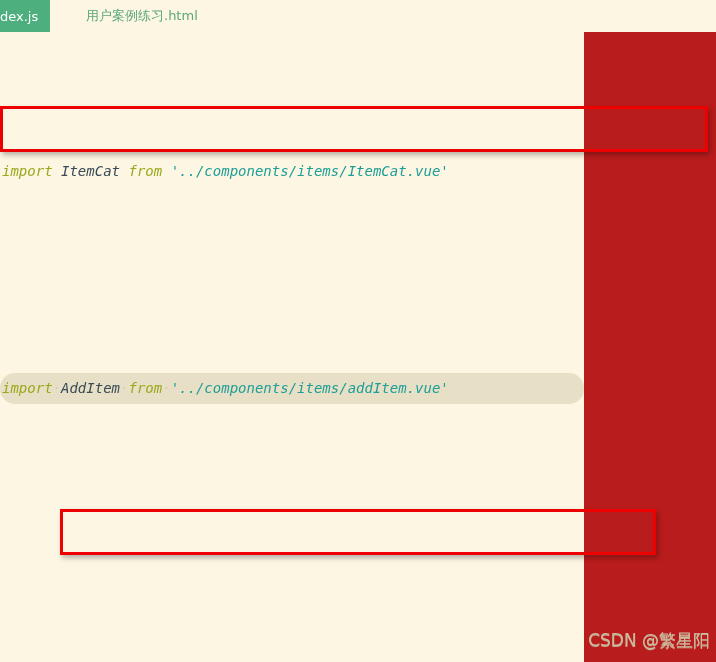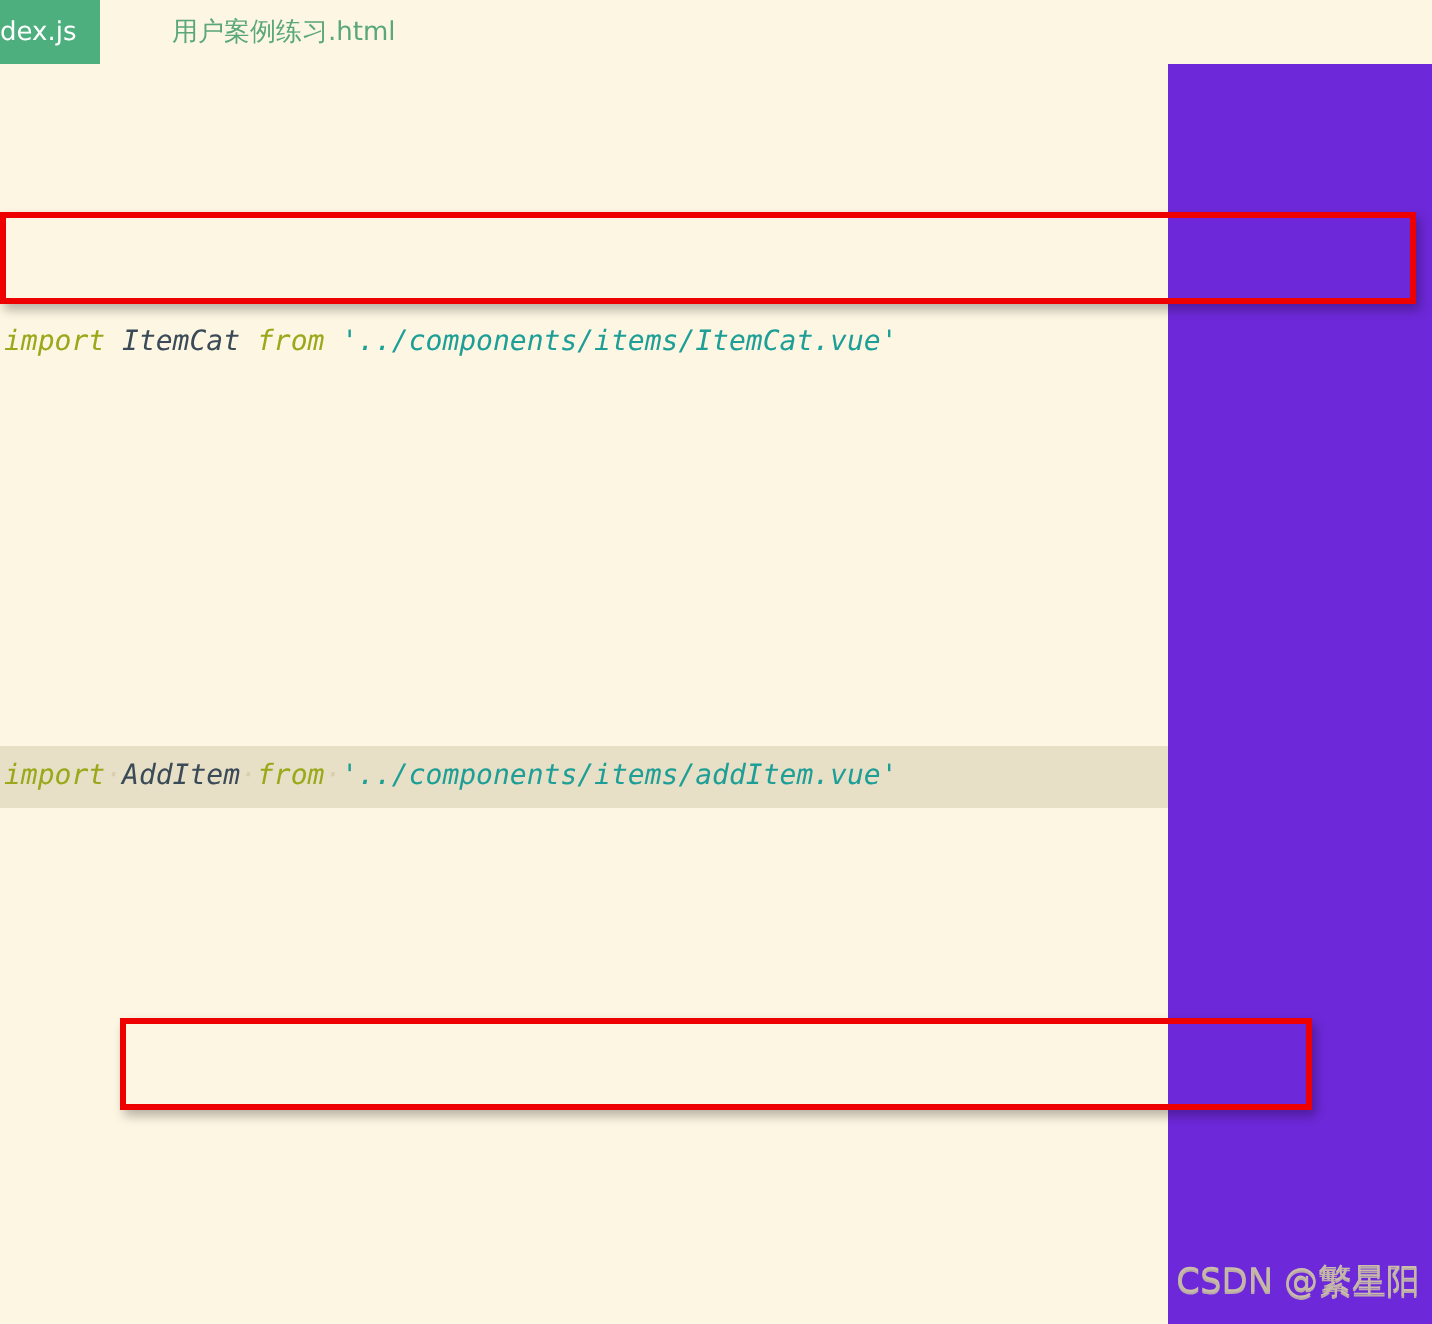--- a/index.html
+++ b/index.html
@@ -10,21 +10,21 @@
   body {
     width: 716px;
     height: 662px;
     overflow: hidden;
     font-family: "DejaVu Sans Mono", monospace;
   }
   #screen {
     position: relative;
     width: 716px;
     height: 662px;
-    background: #6d28d9;
+    background: #b91c1c;
     overflow: hidden;
   }
 
   
   #tabbar {
     position: absolute;
     left: 0; top: 0;
     width: 716px;
     height: 32px;
     background: #fdf6e3;
@@ -71,20 +71,21 @@
   }
   .line {
     position: relative;
     height: 31px;
     padding-left: 2px;
     box-sizing: border-box;
     color: #2b4050;
   }
   .line.hl {
     background: #e7e0c6;
+    border-radius: 15px;
   }
 
   
   .kw      { color: #9aa81a; } 
   .ident   { color: #3a4a57; }
   .str     { color: #1d9e96; }
   .punc    { color: #2b4050; }
   .dot     { color: #d8cfae; }
 
   

